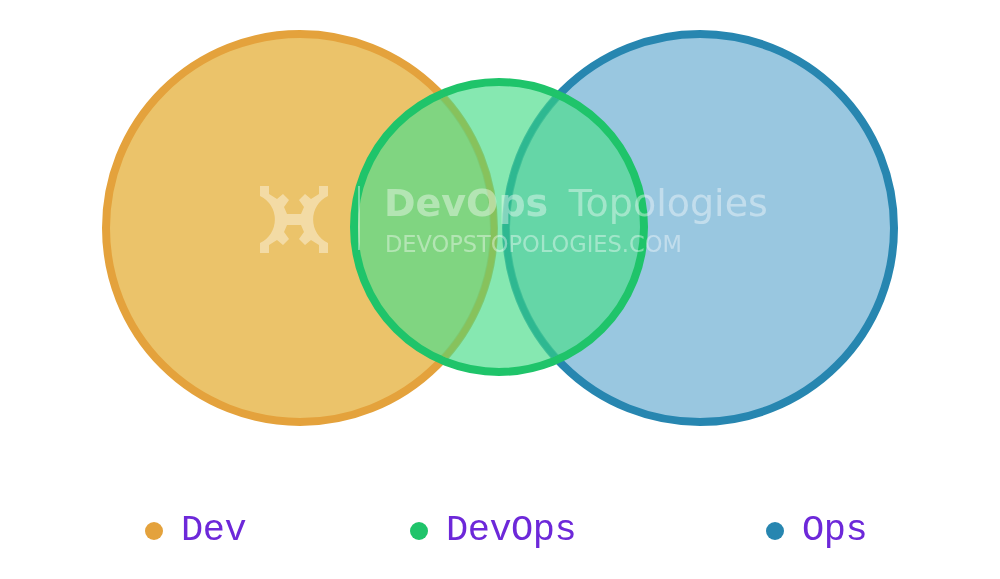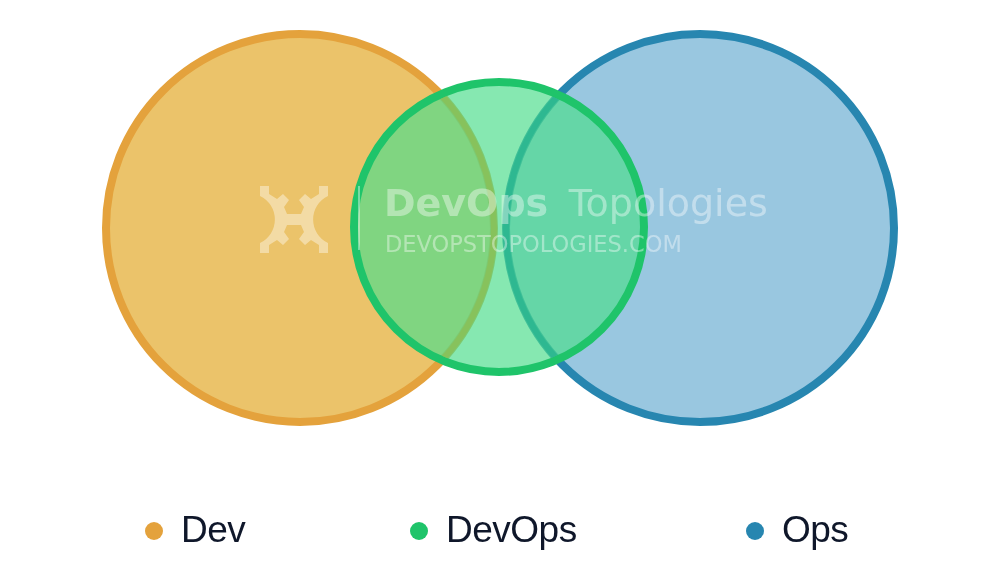--- a/index.html
+++ b/index.html
@@ -45,23 +45,23 @@
     }
     .legend-dot {
       width: 18px;
       height: 18px;
       border-radius: 50%;
       display: inline-block;
       margin-right: 18px;
       margin-top: 2px;
     }
     .legend-label {
-      font-family: Liberation Sans, sans-serif;
+      font-family: Liberation Mono, monospace;
       font-size: 37px;
-      color: #0f172a;
+      color: #6d28d9;
       letter-spacing: -0.5px;
     }
   </style>
 </head>
 <body>
 
 <svg id="diagram" width="1000" height="579" viewBox="0 0 1000 579" xmlns="http://www.w3.org/2000/svg">
 
   <circle id="circle-dev" cx="300" cy="228" r="194" fill="#e8bb55" fill-opacity="0.88" stroke="#e4a23c" stroke-width="8"></circle>
 
@@ -100,17 +100,17 @@
 
 <div class="legend">
   <div class="legend-item" style="left:145px;">
     <span class="legend-dot" style="background:#e4a23c;"></span>
     <span class="legend-label">Dev</span>
   </div>
   <div class="legend-item" style="left:410px;">
     <span class="legend-dot" style="background:#1fc46a;"></span>
     <span class="legend-label">DevOps</span>
   </div>
-  <div class="legend-item" style="left:746px;">
+  <div class="legend-item" style="left:766px;">
     <span class="legend-dot" style="background:#2786b0;"></span>
     <span class="legend-label">Ops</span>
   </div>
 </div>
 
 </body></html>

